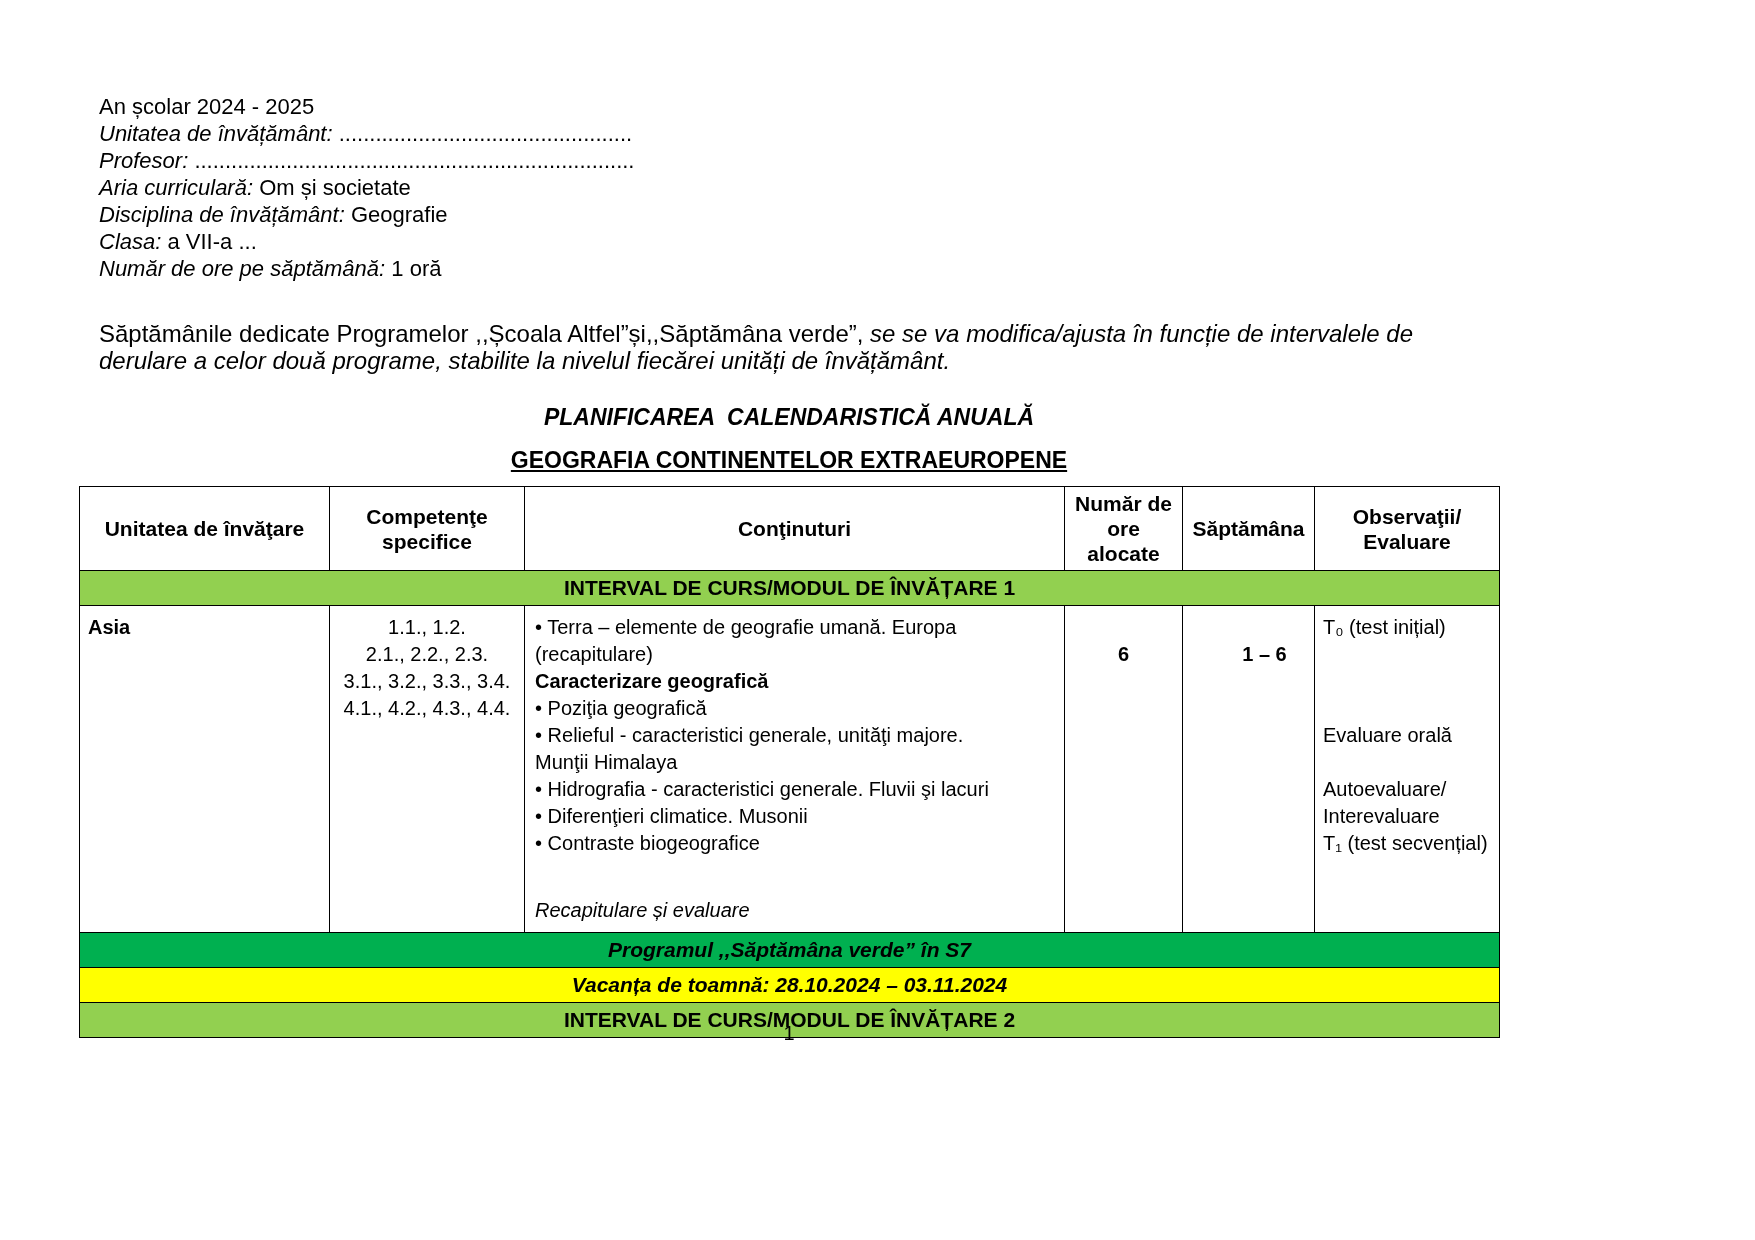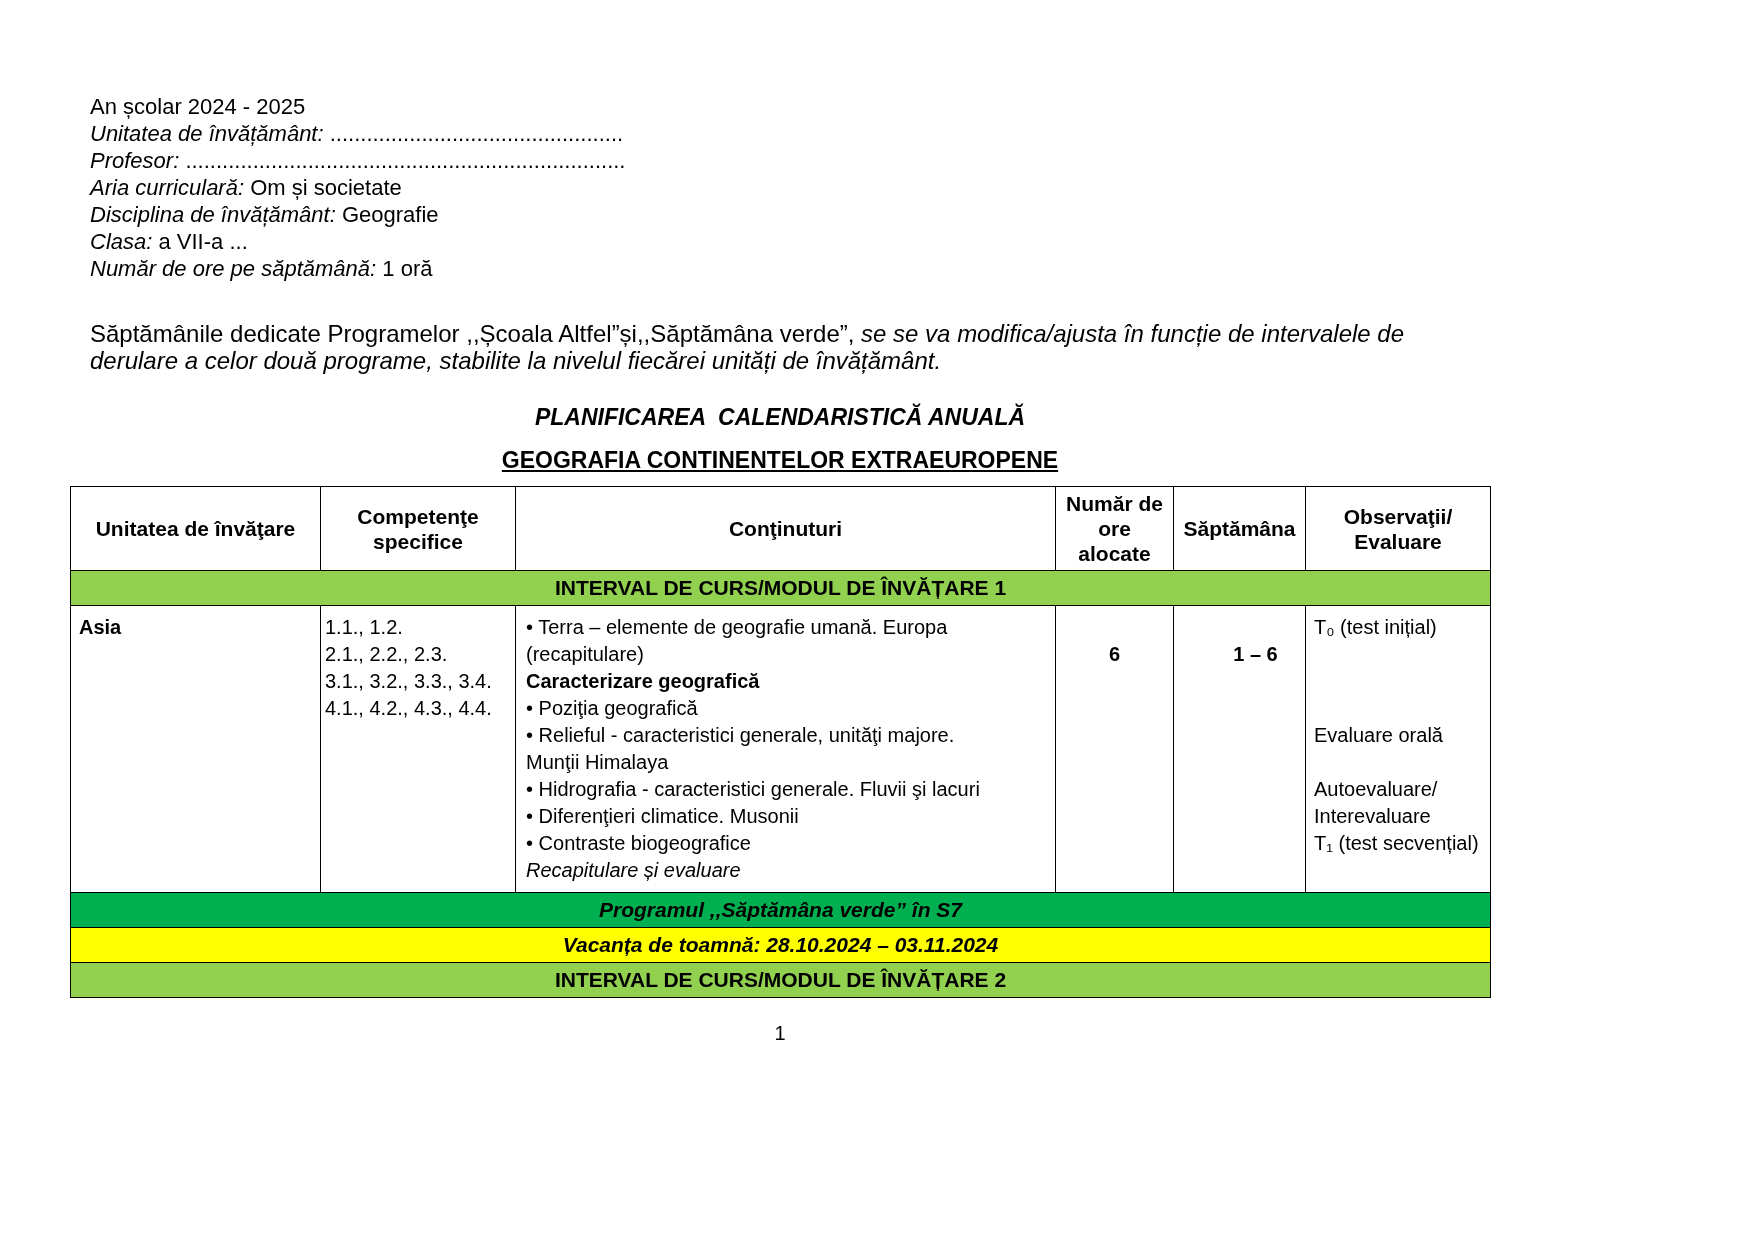--- a/index.html
+++ b/index.html
@@ -3,23 +3,23 @@
 <meta charset="utf-8">
 <style>
   * { margin:0; padding:0; box-sizing:border-box; }
   html,body { background:#ffffff; }
   body {
     width:1755px; height:1240px;
     font-family:"Liberation Sans","DejaVu Sans",sans-serif;
     color:#000;
   }
   .page { position:relative; width:1755px; height:1240px; background:#fff; overflow:hidden; }
-  .content { position:absolute; left:70px; top:0; width:1420px; }
+  .content { position:absolute; left:79px; top:0; width:1420px; }
 
-  .it, .i { font-style:italic; }
+  .it, .i { font-style:italic;margin-top:40px; }
   .b { font-weight:700; }
 
   .header-block { margin-top:93px; margin-left:20px; font-size:22px; line-height:27px; }
   .header-block p { margin:0; }
 
   .note { margin-top:38px; margin-left:20px; margin-right:10px; font-size:24px; line-height:27px; }
 
   .title {
     margin-top:30px; text-align:center; font-weight:700; font-size:23px;
     white-space:pre-wrap;
@@ -42,21 +42,21 @@
     height:35px; text-align:center; font-weight:700; font-size:21px;
     vertical-align:middle; padding:2px 7px; line-height:28px;
   }
   .band-light  { background:#92D050; }
   .band-green  { background:#00B050; }
   .band-yellow { background:#FFFF00; }
 
   .data-row td { vertical-align:top; font-size:20px; line-height:27px; }
   .line { min-height:27px; }
   .cell-unit { padding:8px 8px; }
-  .cell-comp { padding:8px 4px; }
+  .cell-comp { padding:8px 4px; text-align:center; }
   .cell-cont { padding:8px 10px; }
   .cell-ore  { padding-top:35px; text-align:center; }
   .cell-sapt { padding-top:35px; text-align:center;padding-left:32px; }
   .cell-obs  { padding:8px 8px; }
 
   .page-number {
     position:absolute; top:1022px; left:0; width:1420px;
     text-align:center; font-size:20px;
   }
 </style>

